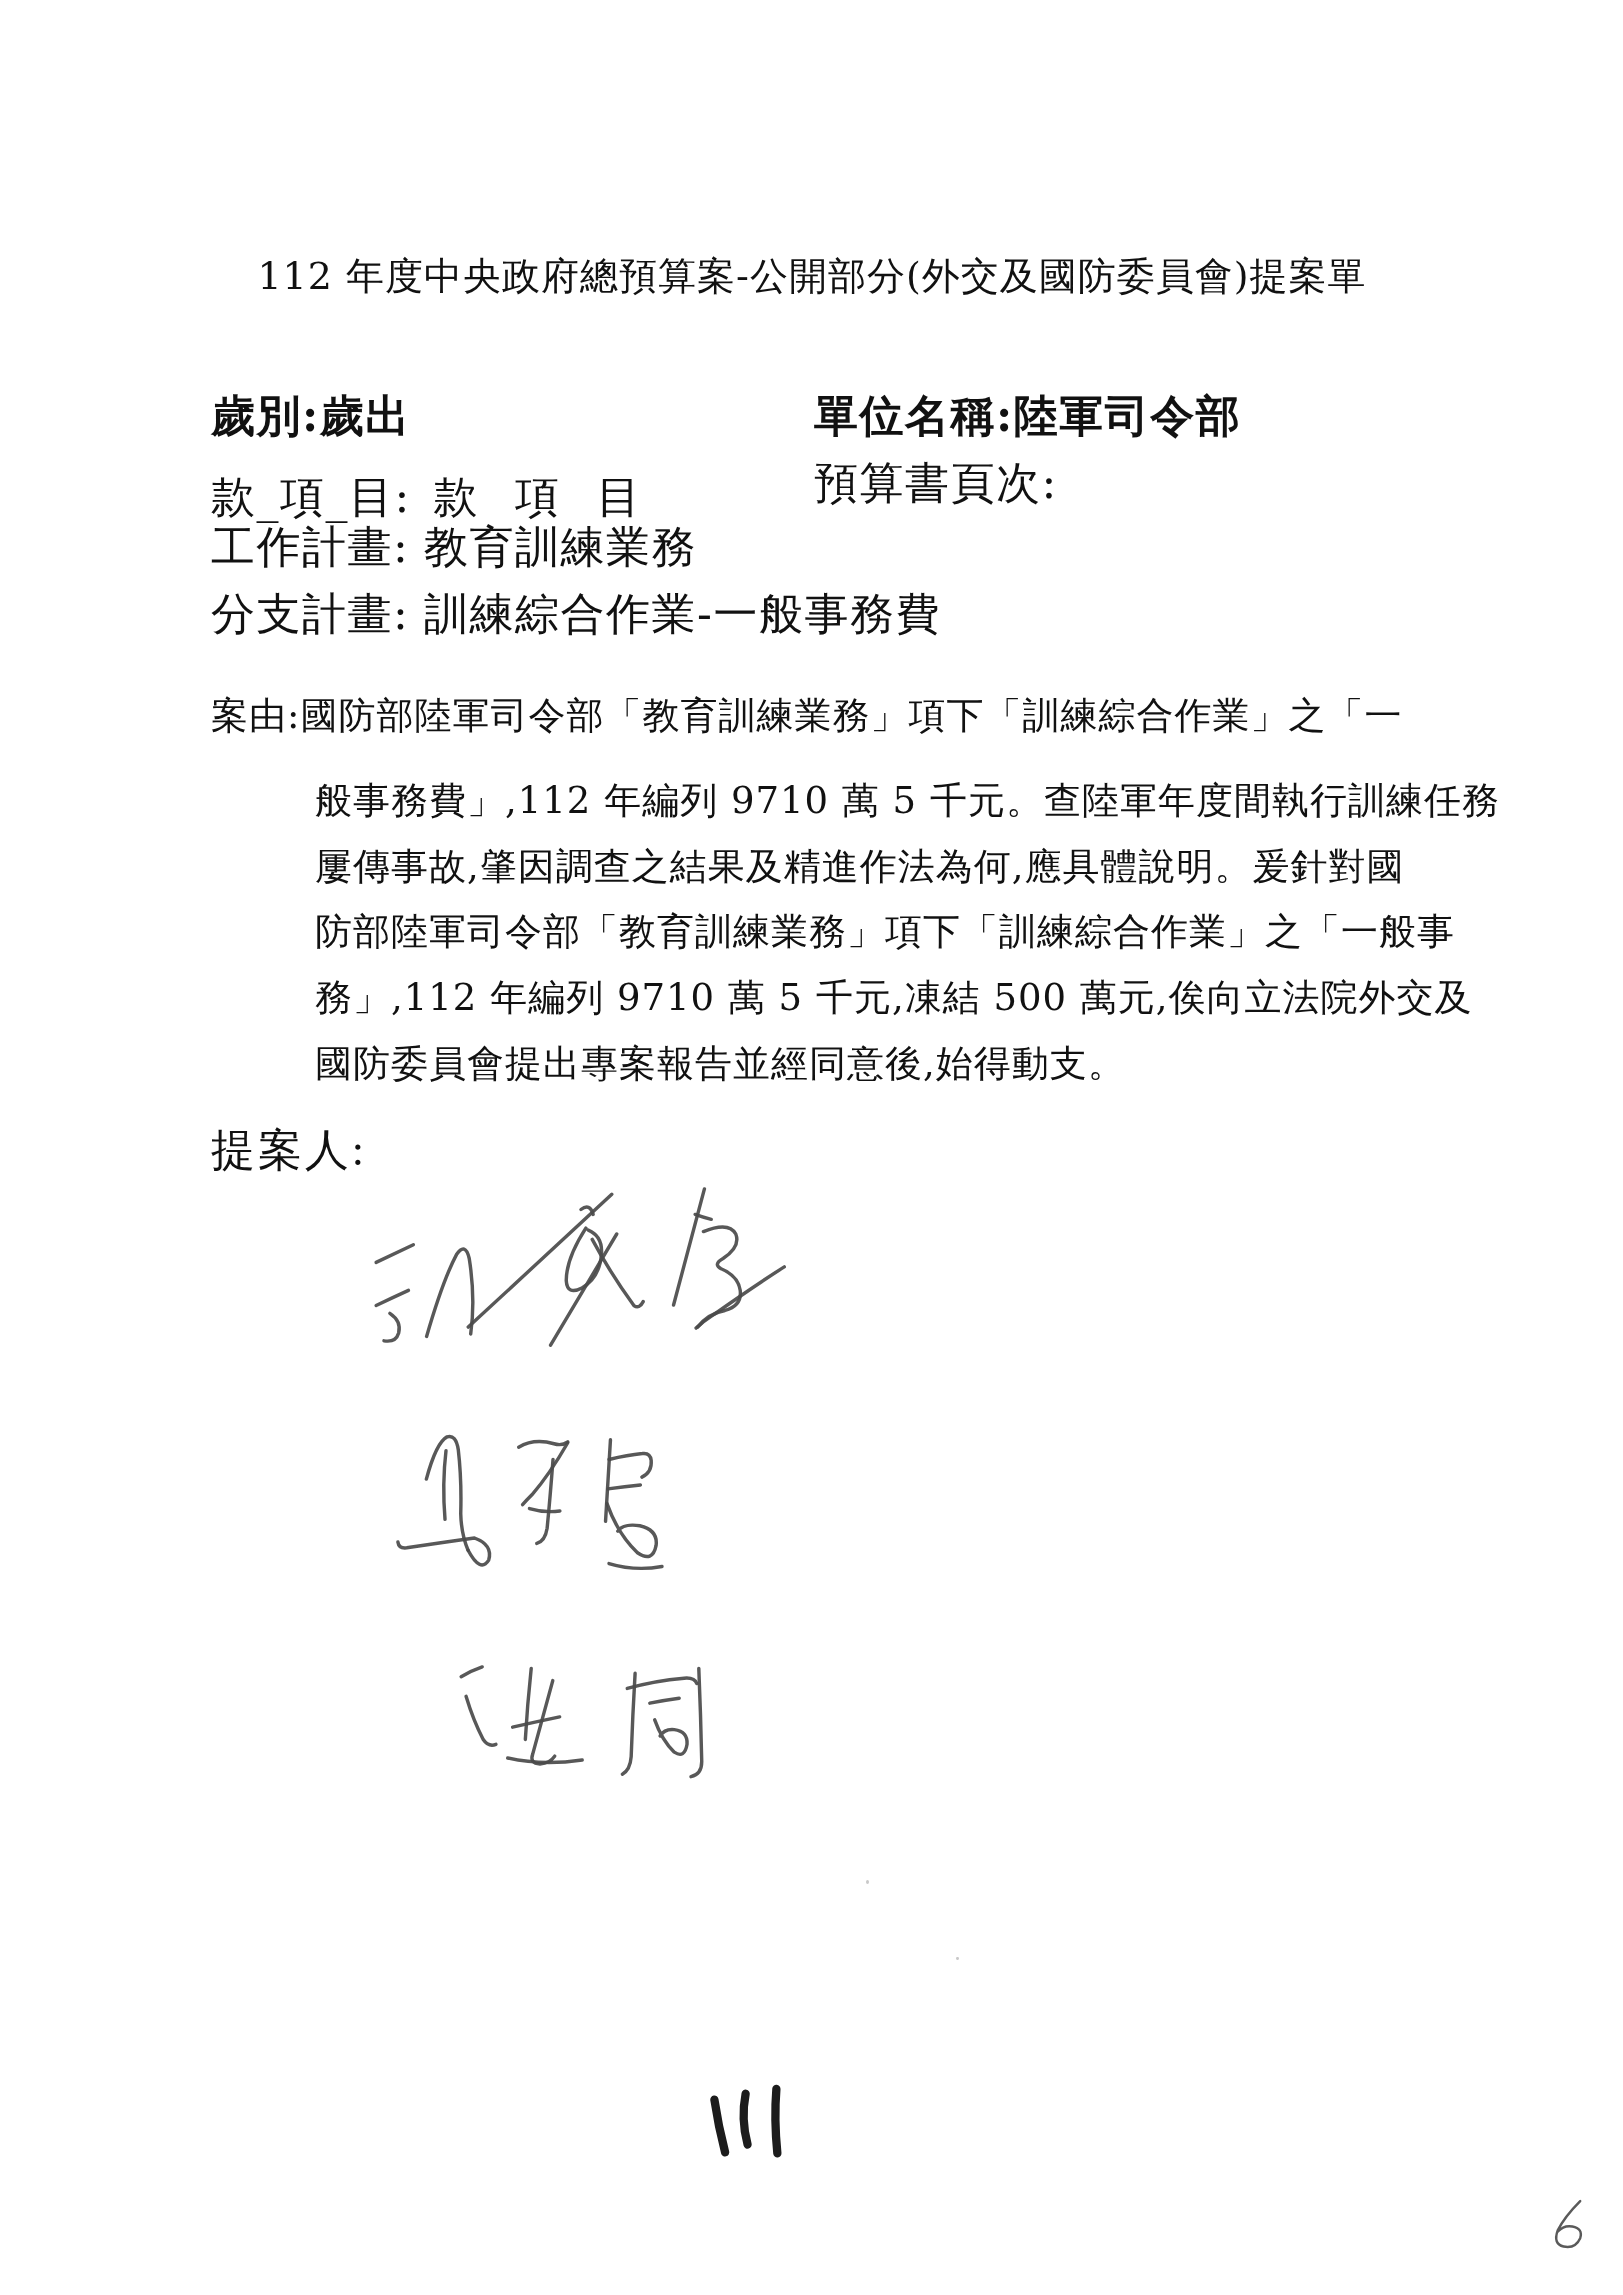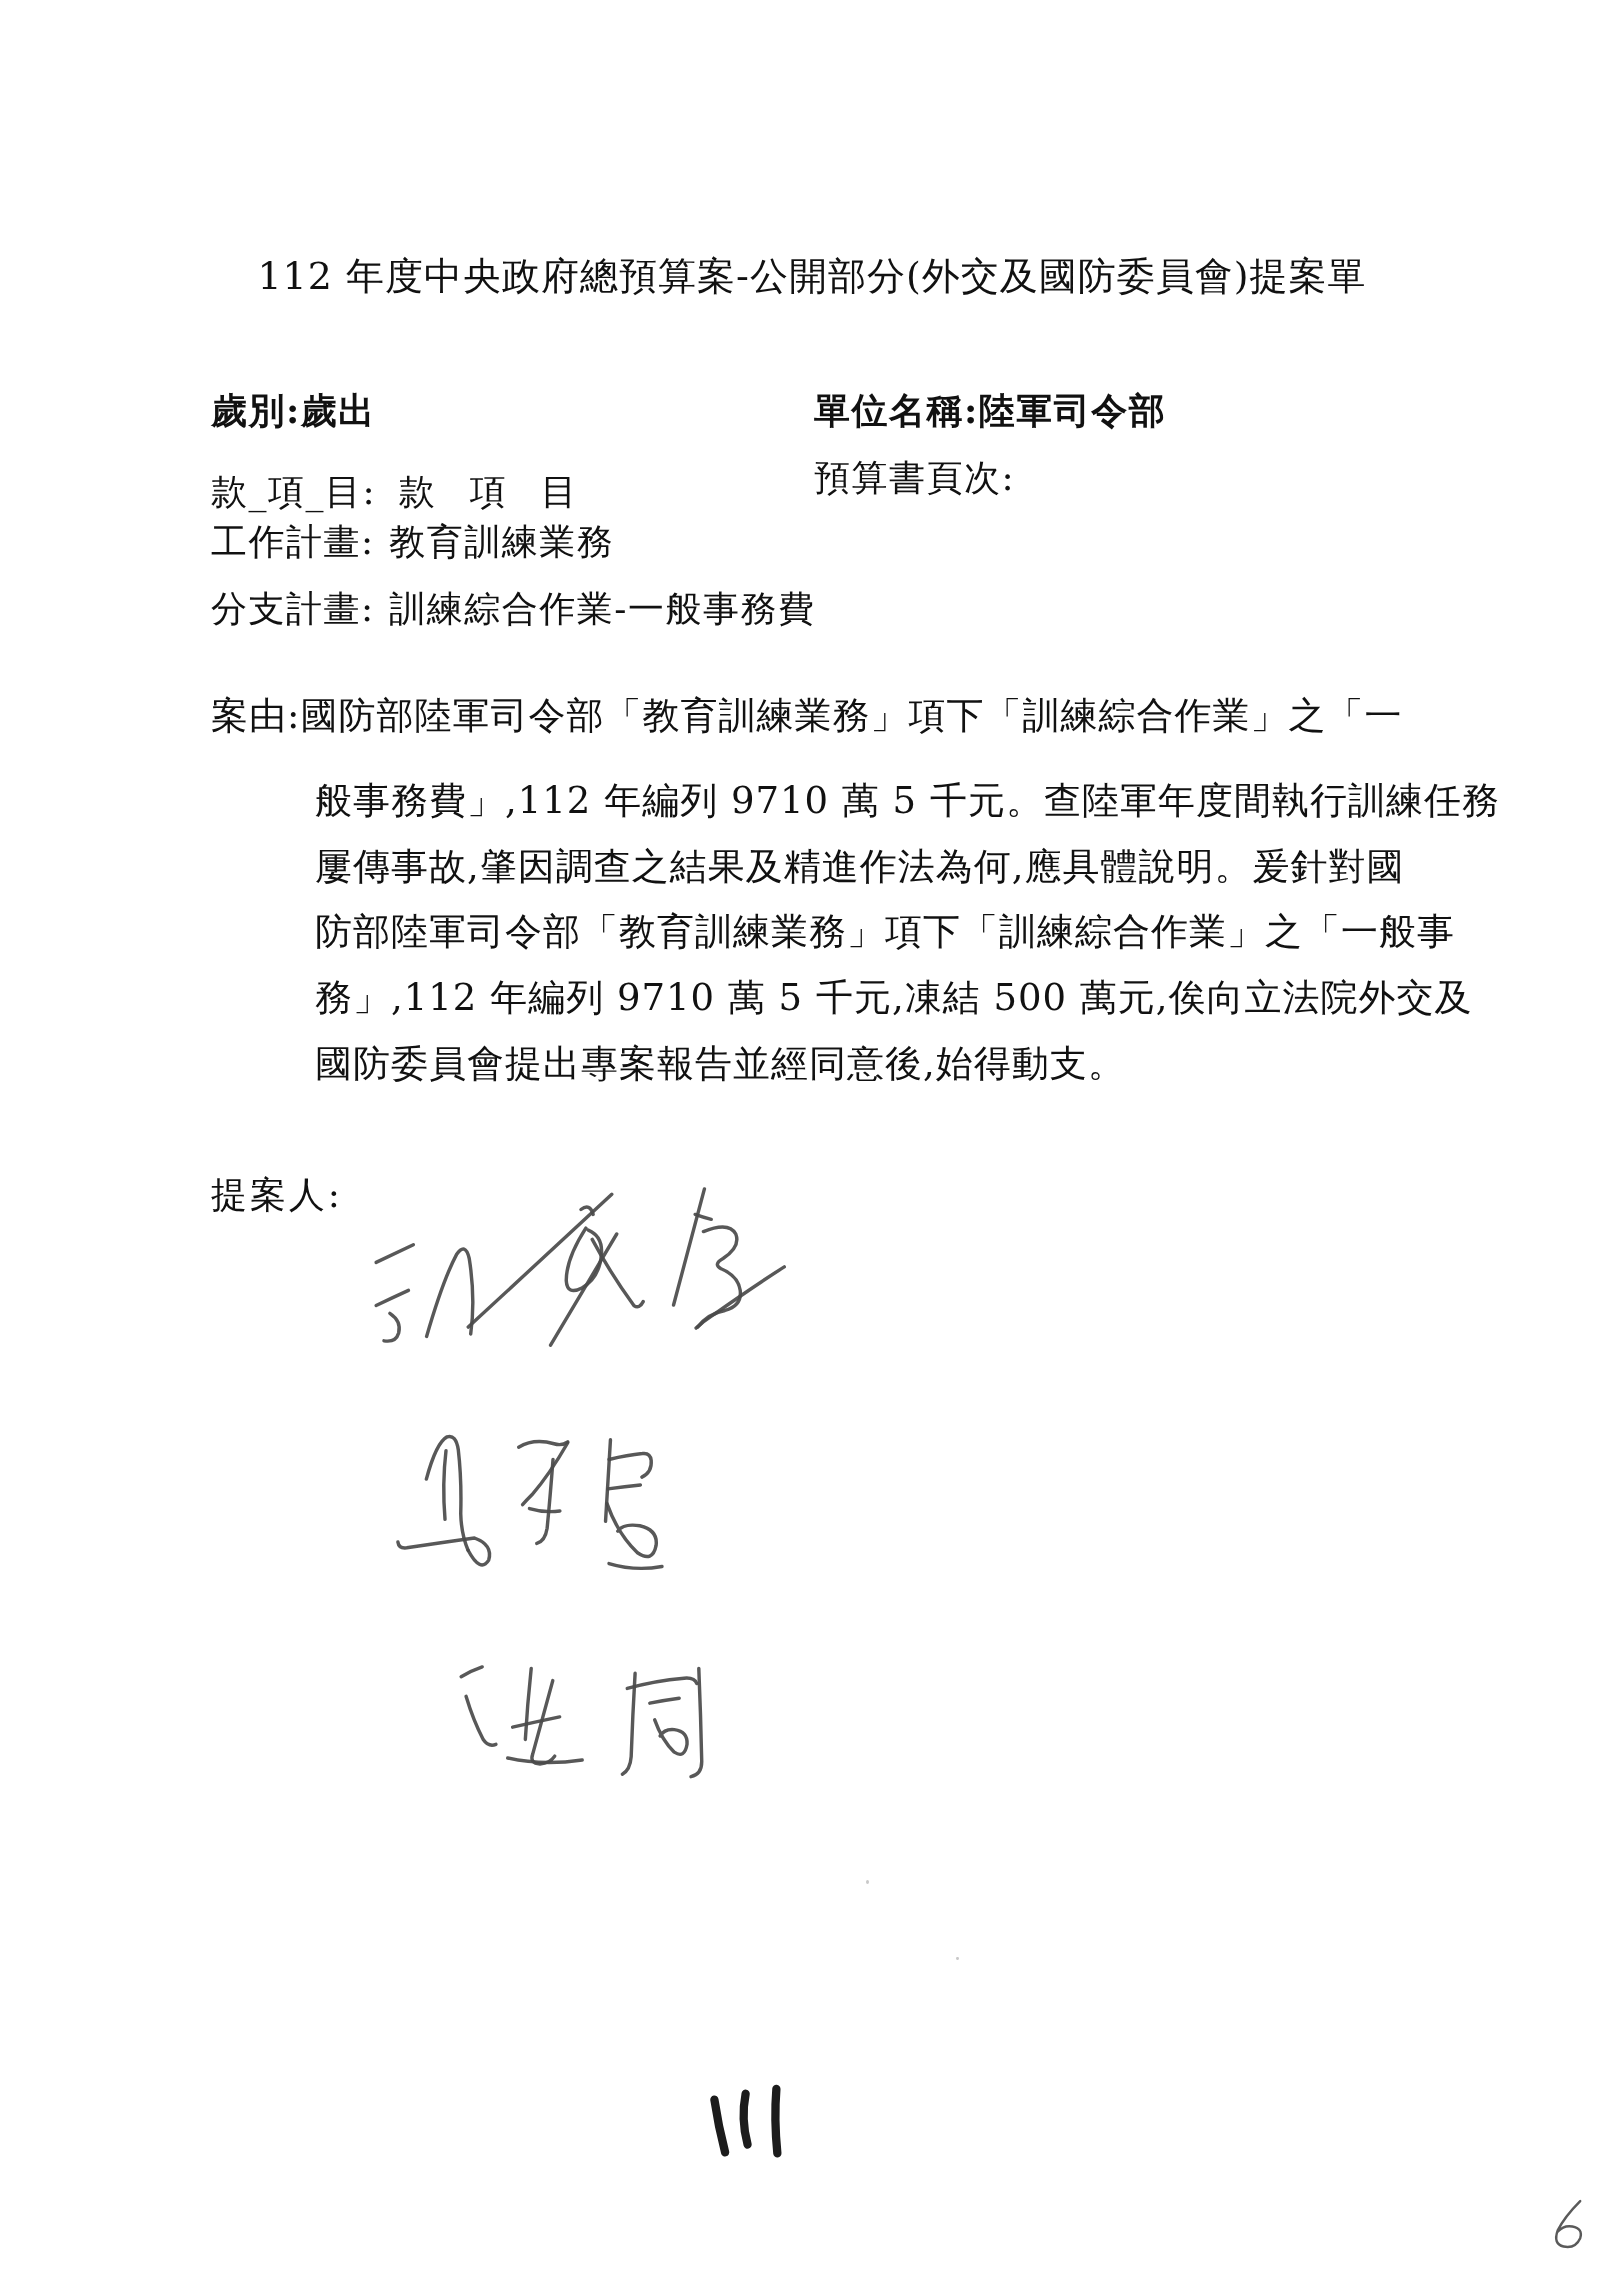--- a/index.html
+++ b/index.html
@@ -23,21 +23,21 @@
     width:1624px;
     text-align:center;
     font-size:38px;
     font-weight:normal;
     letter-spacing:1px;
     white-space:nowrap;
   }
   .row{
     position:absolute;
     white-space:nowrap;
-    font-size:36px;
+    font-size:44px;
     letter-spacing:1.5px;
   }
   .bold{ font-weight:bold; }
   .field-value-gap{ margin-left:14.7px; }
   .field-value-wide{ margin-left:22.6px; word-spacing:20.6px; }
   .case-line{
     position:absolute;
     font-size:37px;
     letter-spacing:1px;
     white-space:nowrap;
@@ -101,21 +101,21 @@
 
   <div class="case-line" style="top:691px;left:211px;text-align:right;">
     <span>案由:</span><span>國防部陸軍司令部「教育訓練業務」項下「訓練綜合作業」之「一</span>
   </div>
   <div class="case-line" style="top:776px;left:315px;">般事務費」,112 年編列 9710 萬 5 千元。查陸軍年度間執行訓練任務</div>
   <div class="case-line" style="top:842px;left:315px;">屢傳事故,肇因調查之結果及精進作法為何,應具體說明。爰針對國</div>
   <div class="case-line" style="top:907px;left:315px;">防部陸軍司令部「教育訓練業務」項下「訓練綜合作業」之「一般事</div>
   <div class="case-line" style="top:973px;left:315px;">務」,112 年編列 9710 萬 5 千元,凍結 500 萬元,俟向立法院外交及</div>
   <div class="case-line" style="top:1039px;left:315px;">國防委員會提出專案報告並經同意後,始得動支。</div>
 
-  <div class="row" style="top:1171px;left:211px;letter-spacing:2.9px;">提案人:</div>
+  <div class="row" style="top:1121px;left:211px;letter-spacing:2.9px;font-family:Liberation Serif, serif;">提案人:</div>
 
   <svg class="sig-svg" style="left:370px;top:1185px;" width="417" height="196" viewBox="0 0 850 400">
     <path class="sig-stroke" d="M88,122 Q50,140 12,158"></path>
     <path class="sig-stroke" d="M78,215 Q45,230 12,246"></path>
     <path class="sig-stroke" d="M40,262 Q64,278 58,302 Q52,322 28,318"></path>
     <path class="sig-stroke" d="M115,309 Q148,195 176,142 Q194,116 202,150 Q215,232 205,304"></path>
     <path class="sig-stroke" d="M493,19 Q340,160 200,290"></path>
     <path class="sig-stroke" d="M430,50 Q448,36 455,60"></path>
     <path class="sig-stroke" d="M440,88 Q400,150 400,195 Q402,226 432,210 Q468,190 472,140 Q474,104 445,92"></path>
     <path class="sig-stroke" d="M453,111 Q490,180 538,246 Q549,254 557,238"></path>

